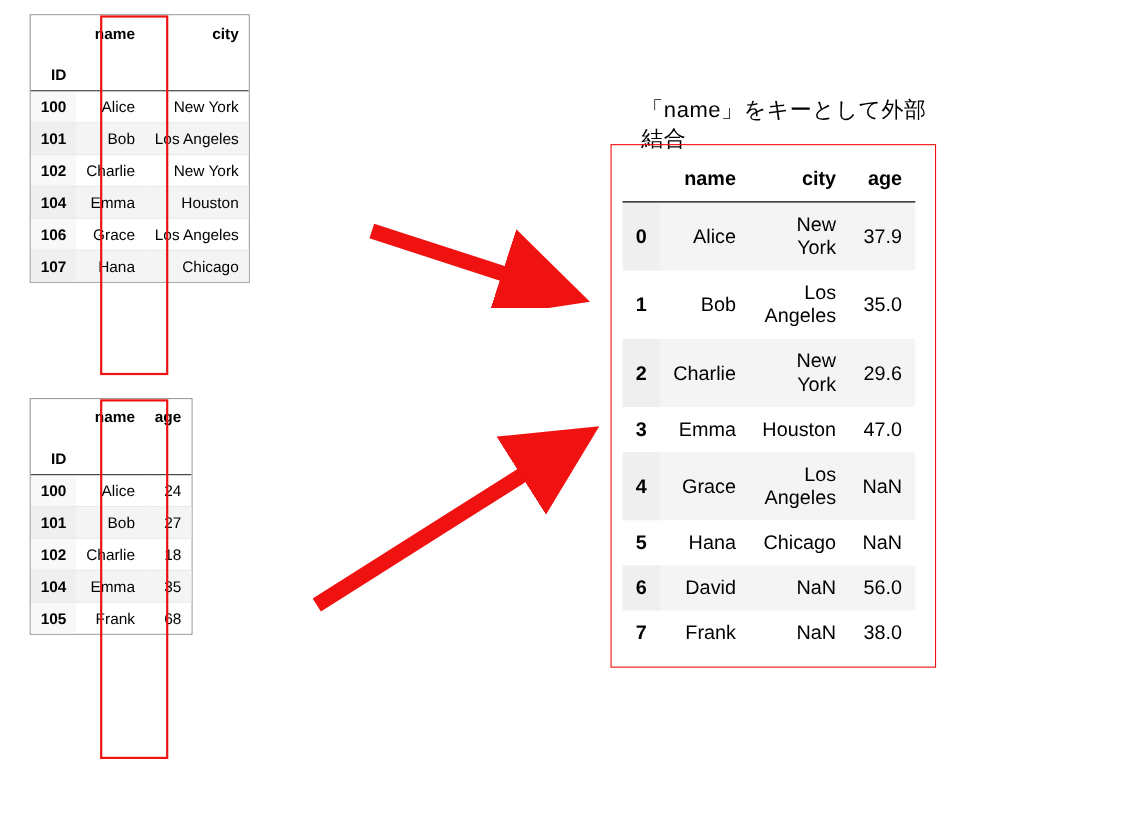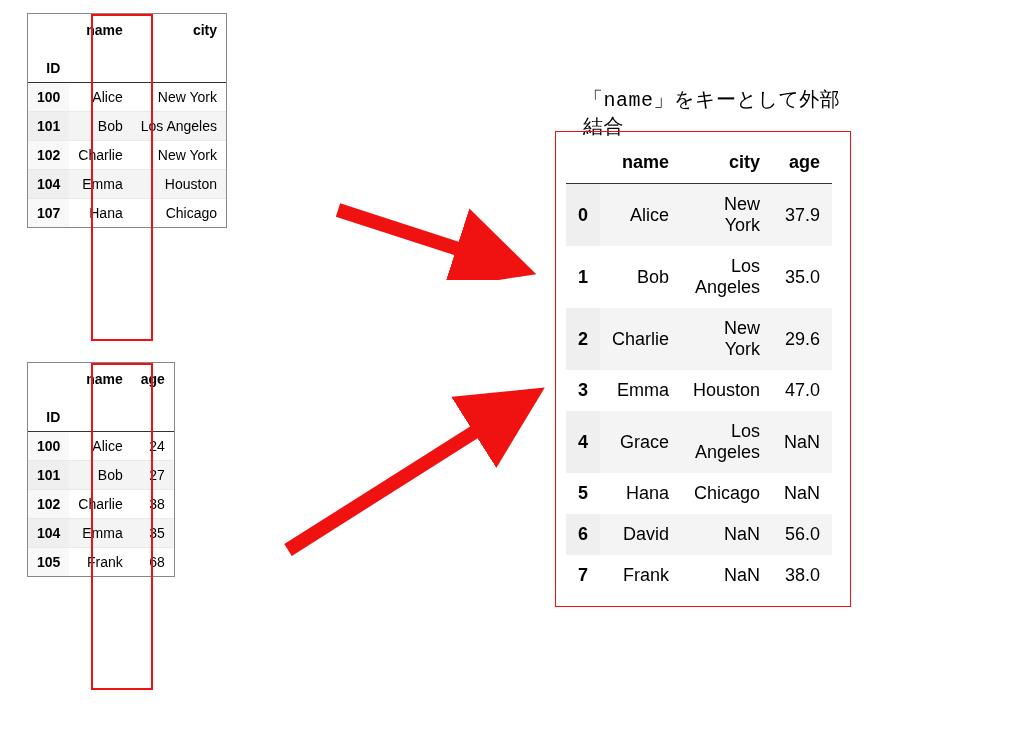--- a/index.html
+++ b/index.html
@@ -70,21 +70,21 @@
     .table3 td.cell { text-align: right; }
     .table3 tbody tr:nth-child(odd) td { background: #f4f4f4; }
     .table3 tbody tr:nth-child(odd) td.idx { background: #efefef; }
     .table3 th.corner { border-bottom: 1.5px solid #333; }
 
     .title {
       position: absolute;
       left: 583px;
       top: 86px;
       font-size: 20px;
-      font-family: Liberation Mono, monospace;
+      font-family: Liberation Sans, sans-serif;
       color: #000;
       letter-spacing: 0.5px;
     }
 
     
     .highlight-box {
       position: absolute;
       border: 2.5px solid #f01111;
       pointer-events: none;
     }
@@ -131,20 +131,25 @@
             <td class="idx">102</td>
             <td class="cell">Charlie</td>
             <td class="cell">New York</td>
           </tr>
         <tr>
             <td class="idx">104</td>
             <td class="cell">Emma</td>
             <td class="cell">Houston</td>
           </tr>
         <tr>
+            <td class="idx">106</td>
+            <td class="cell">Grace</td>
+            <td class="cell">Los Angeles</td>
+          </tr>
+        <tr>
             <td class="idx">107</td>
             <td class="cell">Hana</td>
             <td class="cell">Chicago</td>
           </tr>
       </tbody>
     </table>
   </div>
 
   <div class="table-outer table2">
     <table>
@@ -167,21 +172,21 @@
             <td class="cell">24</td>
           </tr>
         <tr>
             <td class="idx">101</td>
             <td class="cell">Bob</td>
             <td class="cell">27</td>
           </tr>
         <tr>
             <td class="idx">102</td>
             <td class="cell">Charlie</td>
-            <td class="cell">38</td>
+            <td class="cell">18</td>
           </tr>
         <tr>
             <td class="idx">104</td>
             <td class="cell">Emma</td>
             <td class="cell">35</td>
           </tr>
         <tr>
             <td class="idx">105</td>
             <td class="cell">Frank</td>
             <td class="cell">68</td>

